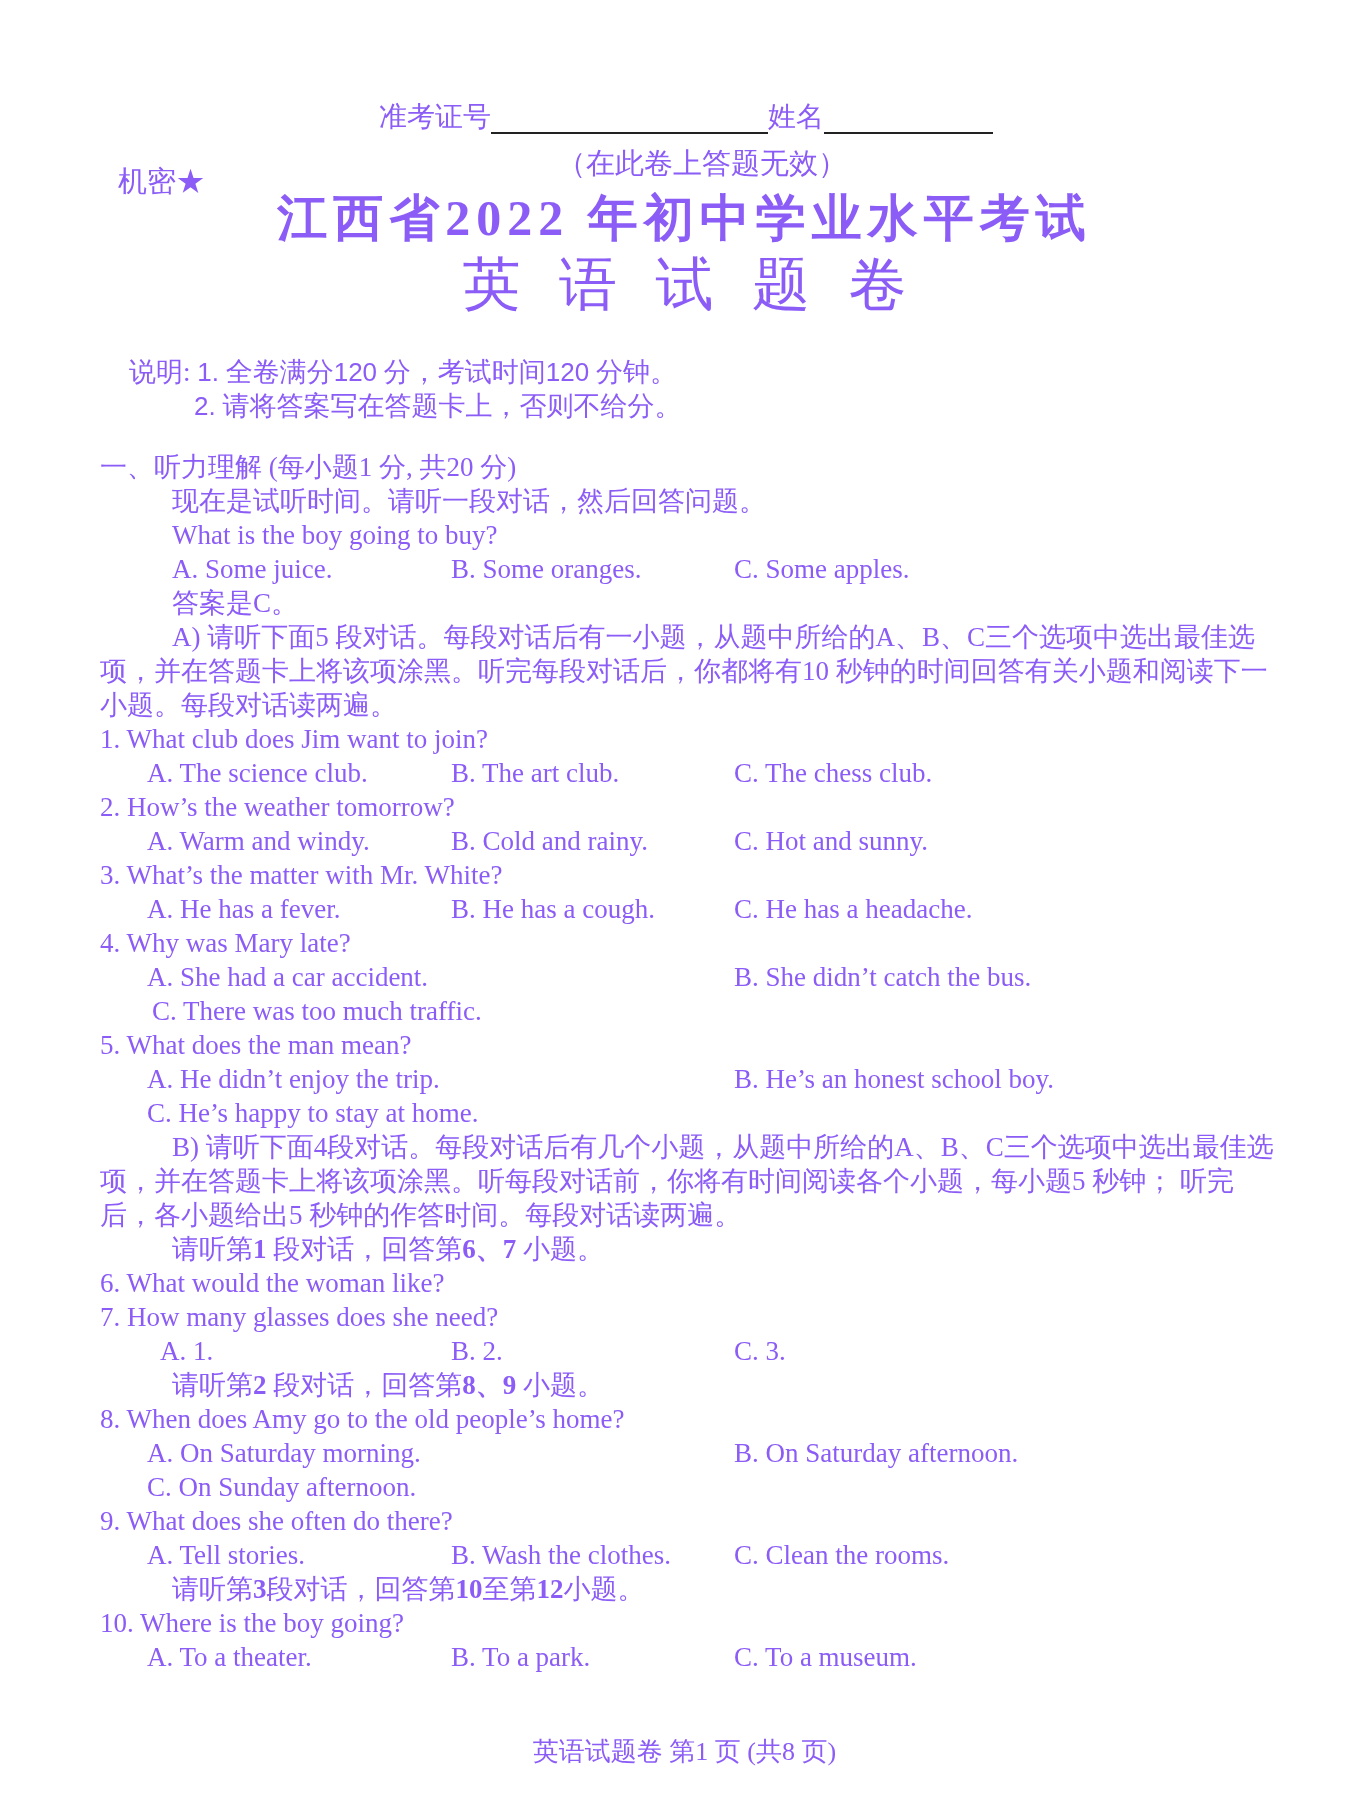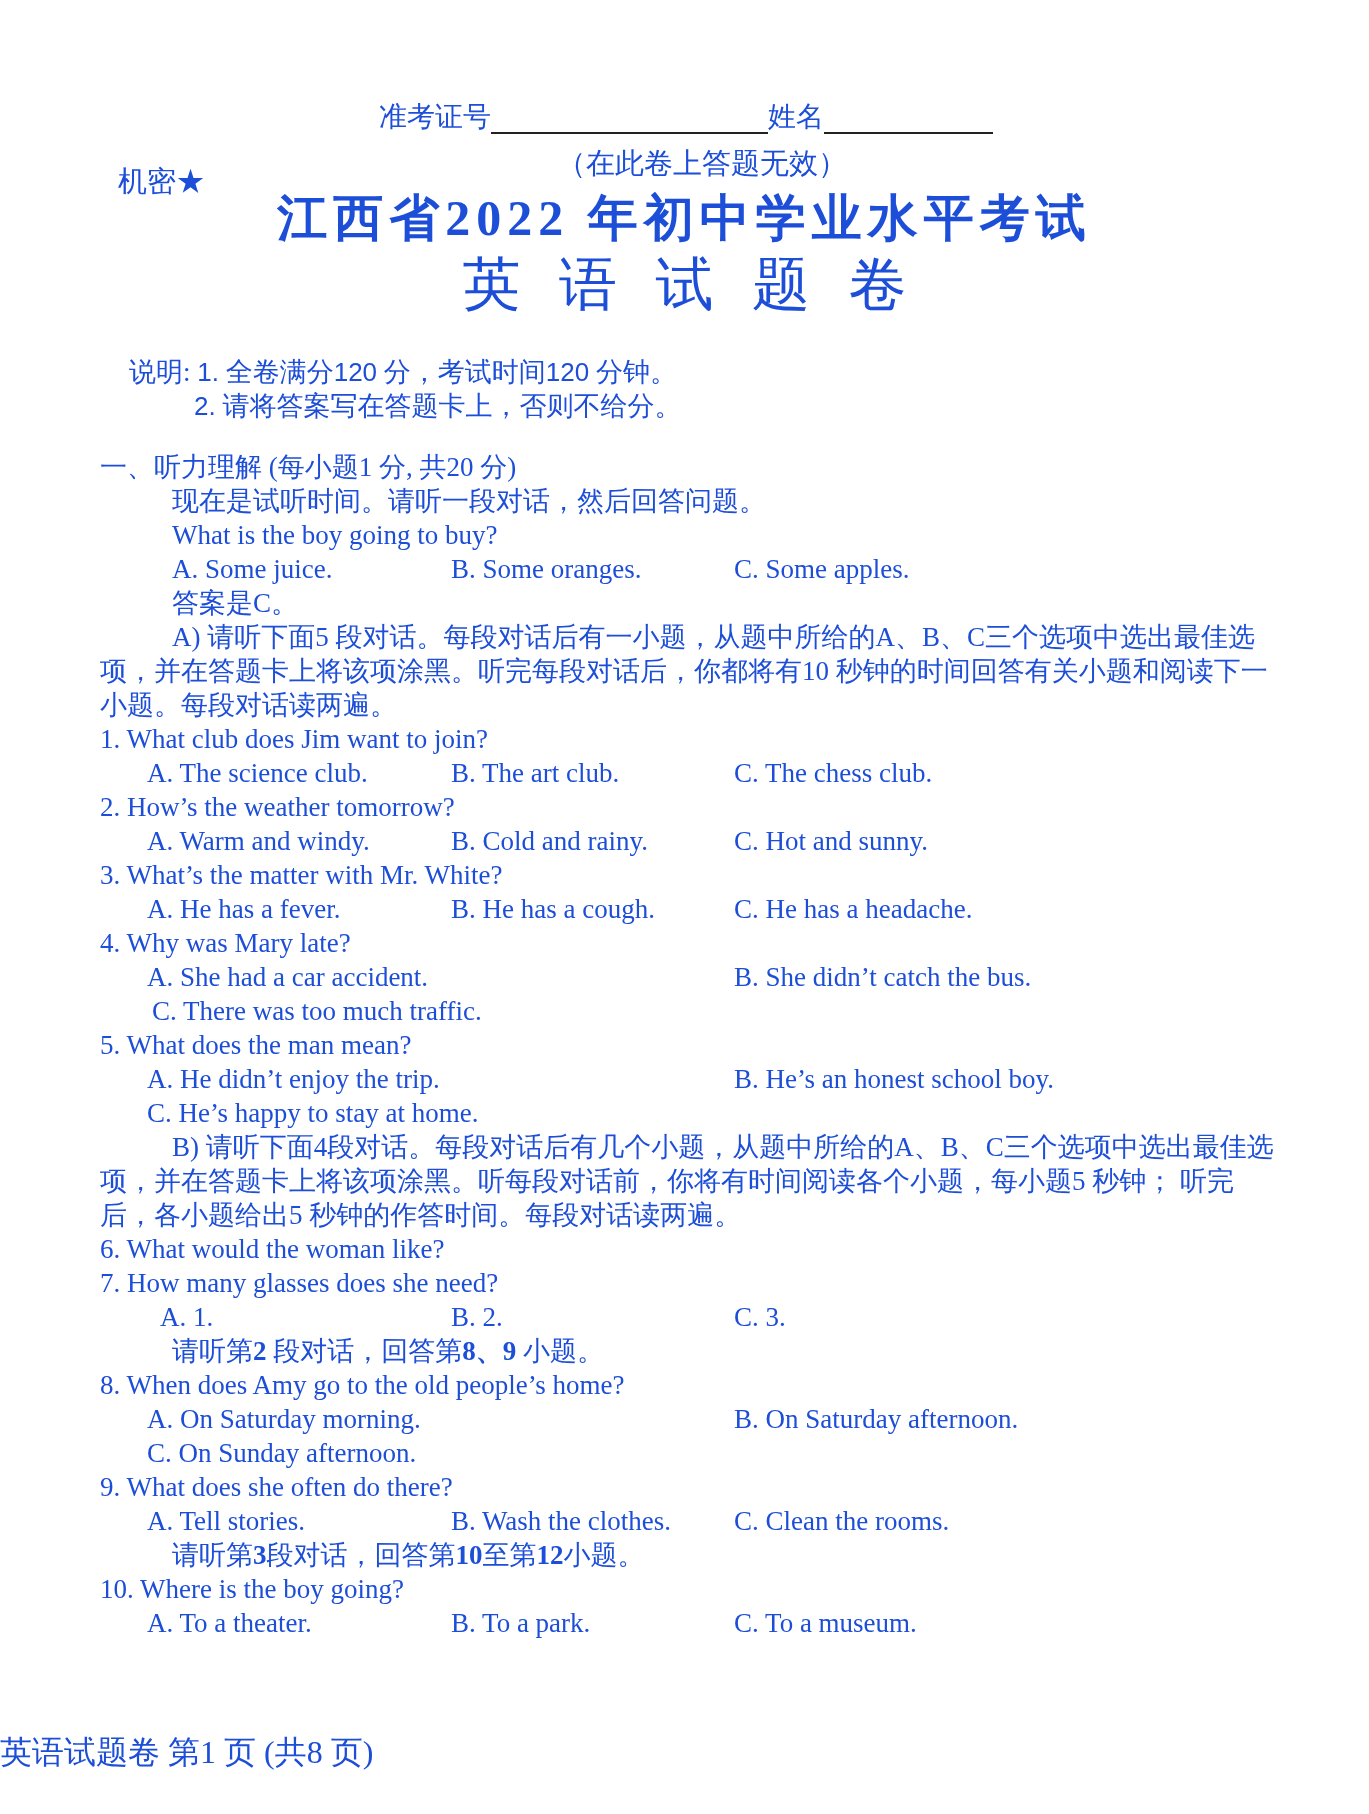--- a/index.html
+++ b/index.html
@@ -2,21 +2,21 @@
 <html><head>
 <meta charset="utf-8">
 <title>Exam Paper</title>
 <style>
   html,body{margin:0;padding:0;background:#e8e8e8;}
   .page{
     position:relative;
     width:1369px;height:1814px;
     margin:0 auto;
     background:#ffffff;
-    color:#1d4ed8;
+    color:#8b5cf6;
     font-family:"Liberation Serif","DejaVu Serif",serif;
     overflow:hidden;
   }
   
   .hdr-ids{
     position:absolute;left:379px;top:100px;
     font-size:28px;line-height:34px;white-space:nowrap;
   }
   .ul{display:inline-block;border-bottom:2px solid #222;height:30px;vertical-align:bottom;}
   .ul1{width:277px;}
@@ -50,21 +50,21 @@
   .note1{text-indent:29px;}
   .note2{text-indent:94px;}
   .sec-heading{margin-top:27px !important;}
   .row{position:relative;height:34px;}
   .opt{position:absolute;top:0;white-space:nowrap;}
   .b{font-weight:bold;}
   .sd{font-family:"Liberation Sans","DejaVu Sans",sans-serif;font-size:26px;}
   
   .footer{
     position:absolute;left:0;top:1736px;width:100%;
-    font-size:32px;line-height:32px;
+    text-align:center;font-size:26px;line-height:32px;
   }
 </style>
 </head>
 <body>
 
 <div class="page">
 
   <div class="hdr-ids"><span>准考证号</span><span class="ul ul1"></span><span>姓名</span><span class="ul ul2"></span></div>
 
   <div class="invalid-note">（在此卷上答题无效）</div>
@@ -116,20 +116,21 @@
         </div>
         <p class="ln">5. What does the man mean?</p>
         <div class="ln row">
           <span class="opt" style="left: 47px;">A. He didn’t enjoy the trip.</span>
           <span class="opt" style="left: 634px;">B. He’s an honest school boy.</span>
         </div>
         <div class="ln row">
           <span class="opt" style="left: 47px;">C. He’s happy to stay at home.</span>
         </div>
         <p class="ln ind">B) 请听下面4段对话。每段对话后有几个小题，从题中所给的A、B、C三个选项中选出最佳选项，并在答题卡上将该项涂黑。听每段对话前，你将有时间阅读各个小题，每小题5 秒钟； 听完后，各小题给出5 秒钟的作答时间。每段对话读两遍。</p>
+        <p class="ln ind"><span>请听第</span><span class="b">1</span><span> 段对话，回答第</span><span class="b">6、7</span><span> 小题。</span></p>
         <p class="ln">6. What would the woman like?</p>
         <p class="ln">7. How many glasses does she need?</p>
         <div class="ln row">
           <span class="opt" style="left: 60px;">A. 1.</span>
           <span class="opt" style="left: 351px;">B. 2.</span>
           <span class="opt" style="left: 634px;">C. 3.</span>
         </div>
         <p class="ln ind"><span>请听第</span><span class="b">2</span><span> 段对话，回答第</span><span class="b">8、9</span><span> 小题。</span></p>
         <p class="ln">8. When does Amy go to the old people’s home?</p>
         <div class="ln row">

